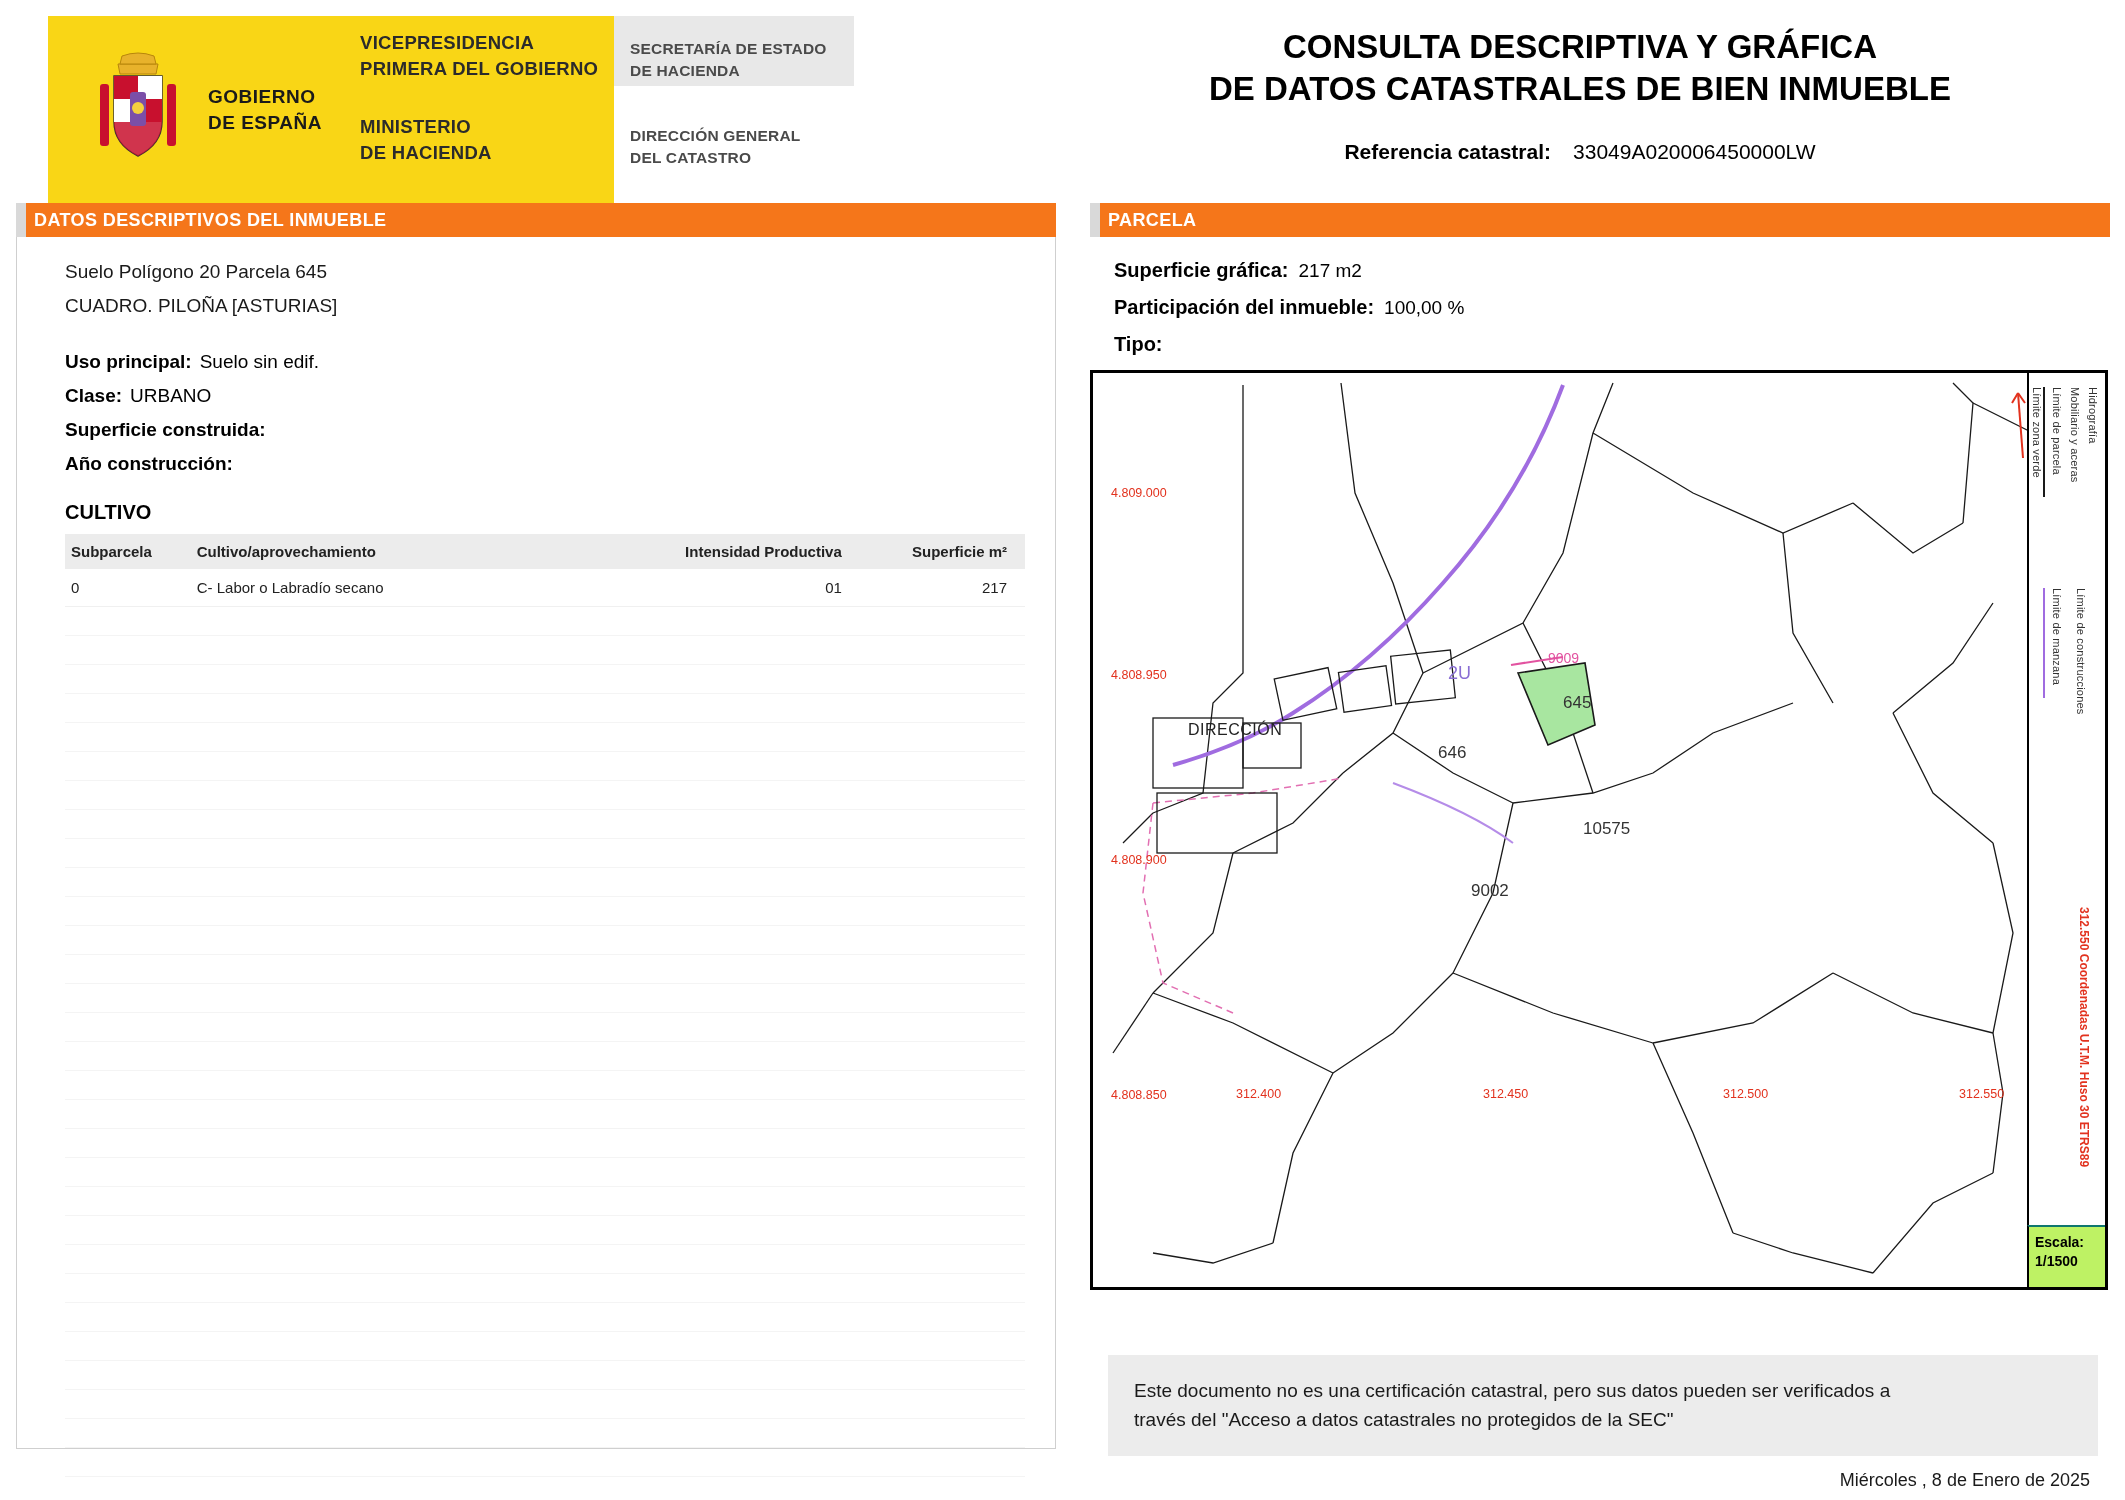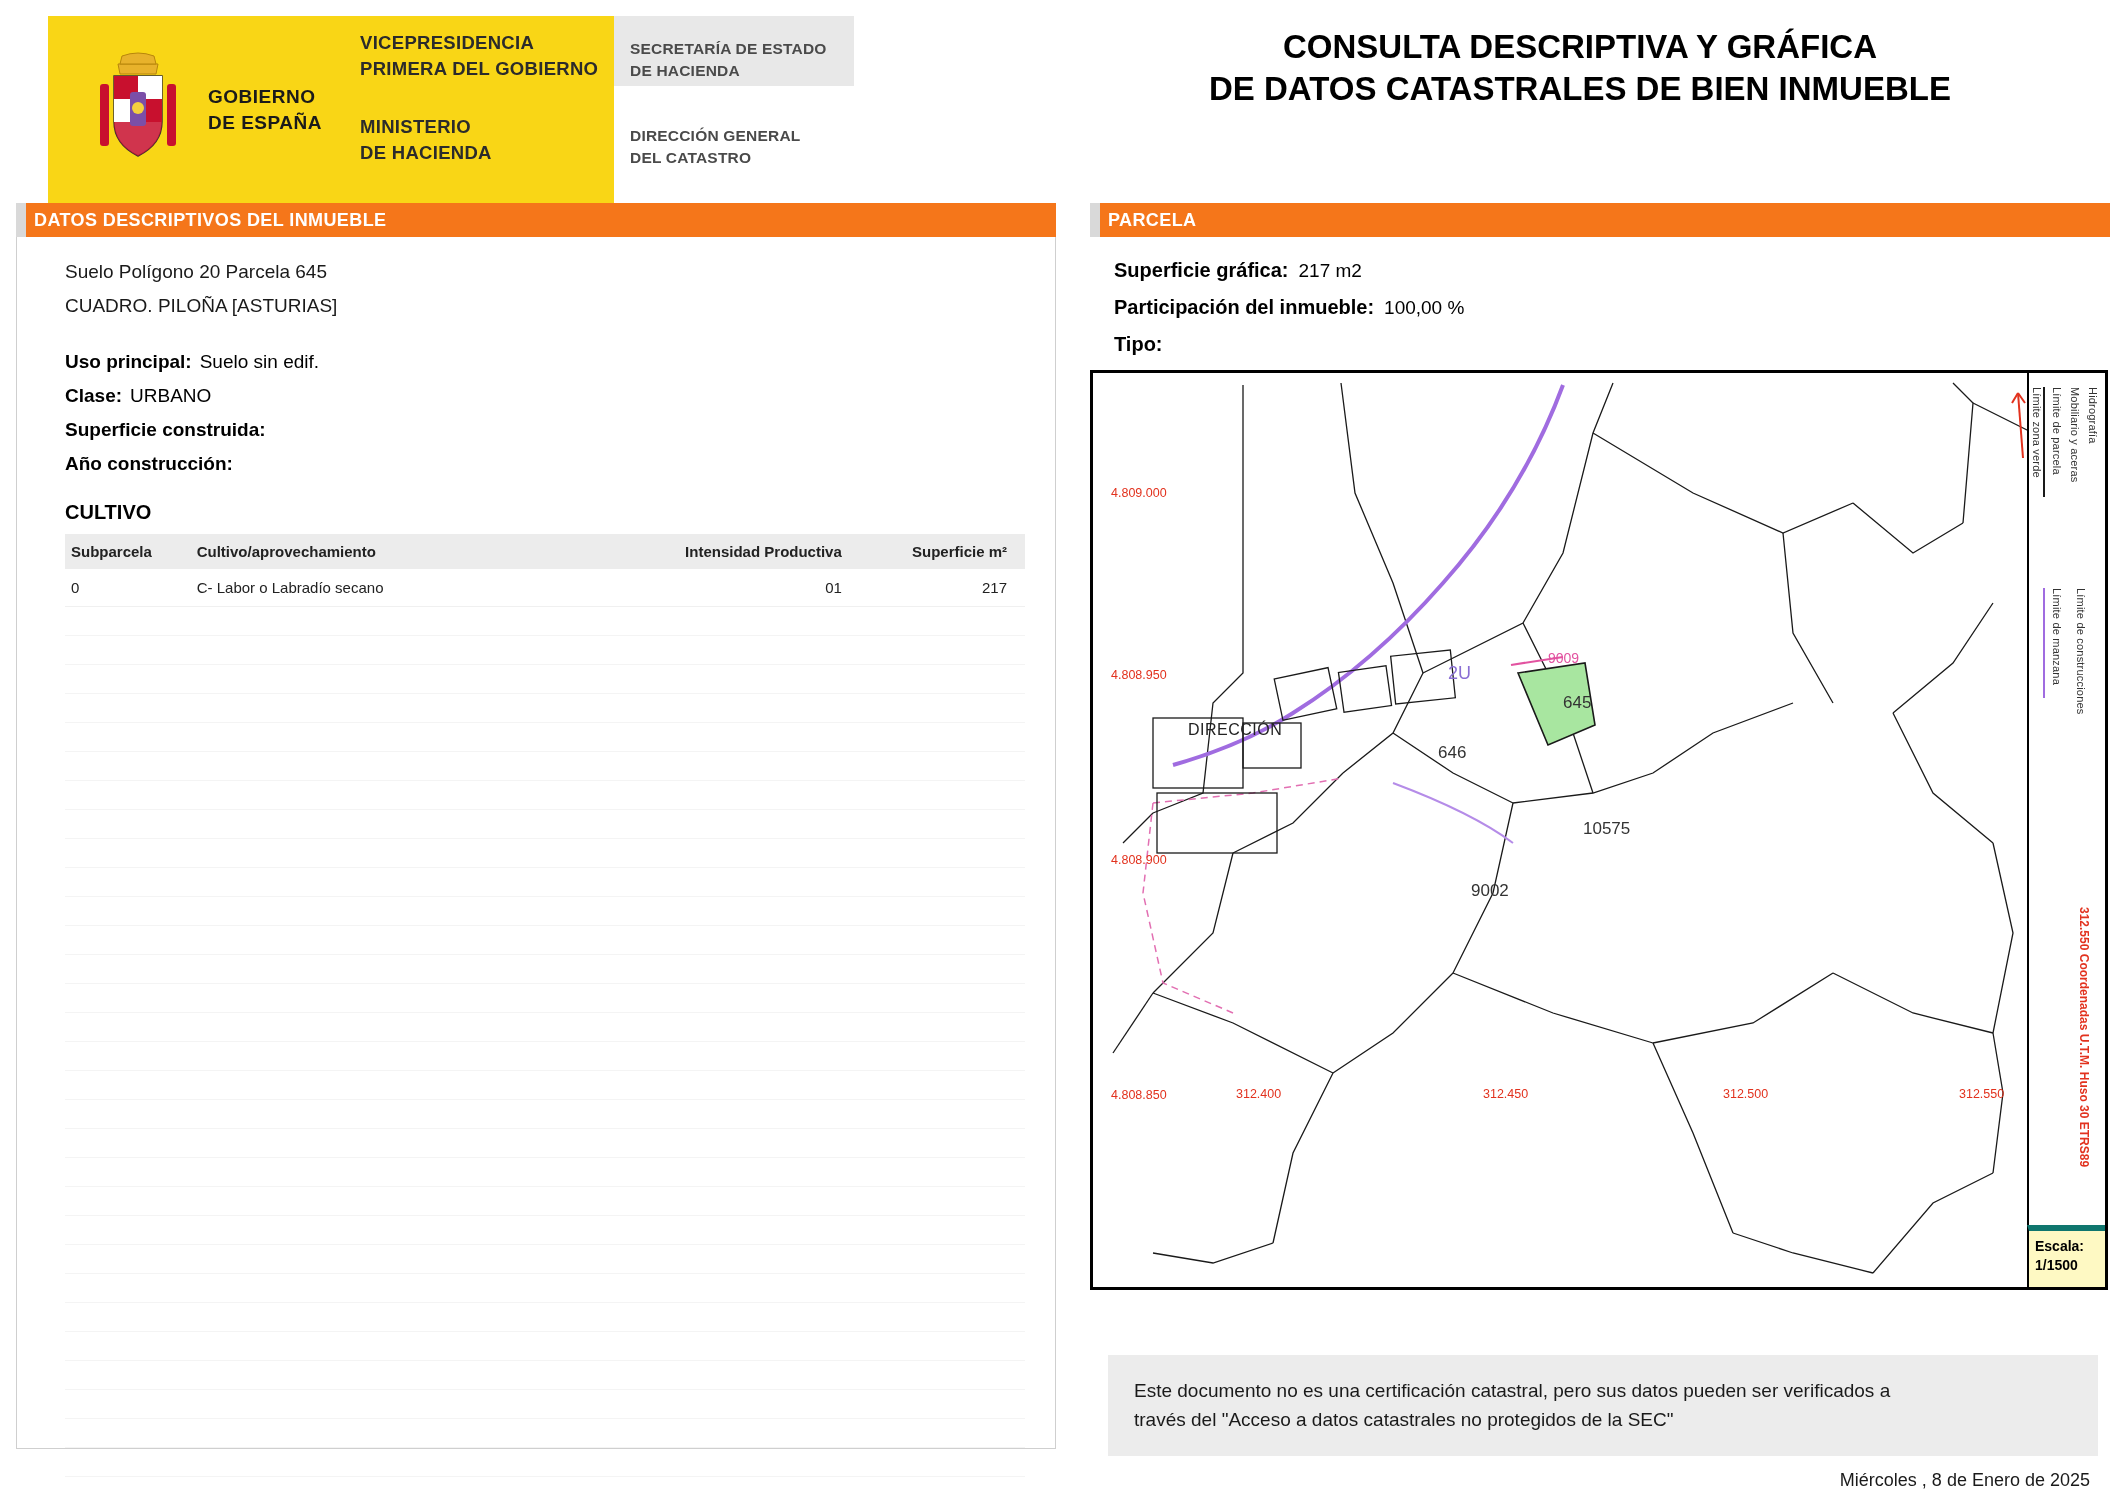--- a/index.html
+++ b/index.html
@@ -256,22 +256,22 @@
     color: #e2321e;
     writing-mode: vertical-rl;
     white-space: nowrap;
     font-weight: bold;
   }
   .escala-box {
     position: absolute;
     right: 0; bottom: 0;
     width: 78px; height: 62px;
     border-left: 2px solid #000;
-    border-top: 6px solid #0f766e;
-    background: #fef9c3;
+    border-top: 2px solid #0f766e;
+    background: #bef264;
     box-sizing: border-box;
     font-size: 14px;
     font-weight: bold;
     color: #000;
     padding: 6px 0 0 6px;
     line-height: 1.35;
   }
   .parcel-label {
     position: absolute;
     font-size: 17px;
@@ -369,20 +369,23 @@
     <div class="dg-text">
       <div>DIRECCIÓN GENERAL</div>
       <div>DEL CATASTRO</div>
     </div>
 
     <div class="doc-title">
       <div>CONSULTA DESCRIPTIVA Y GRÁFICA</div>
       <div>DE DATOS CATASTRALES DE BIEN INMUEBLE</div>
     </div>
 
+    <div class="refcat">
+      <span class="lbl">Referencia catastral:</span><span class="val">33049A020006450000LW</span>
+    </div>
   </div>
 
   <div class="bar bar-left">
     <span>DATOS DESCRIPTIVOS DEL INMUEBLE</span>
   </div>
   <div class="bar bar-right">
     <span>PARCELA</span>
   </div>
 
   <div class="left-panel">

